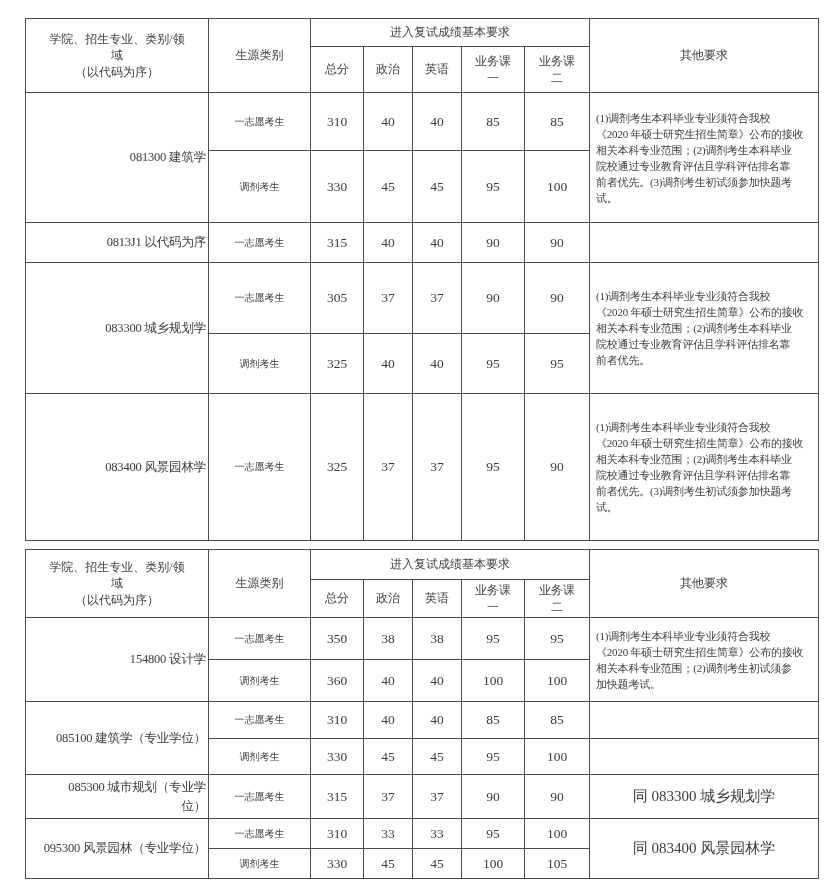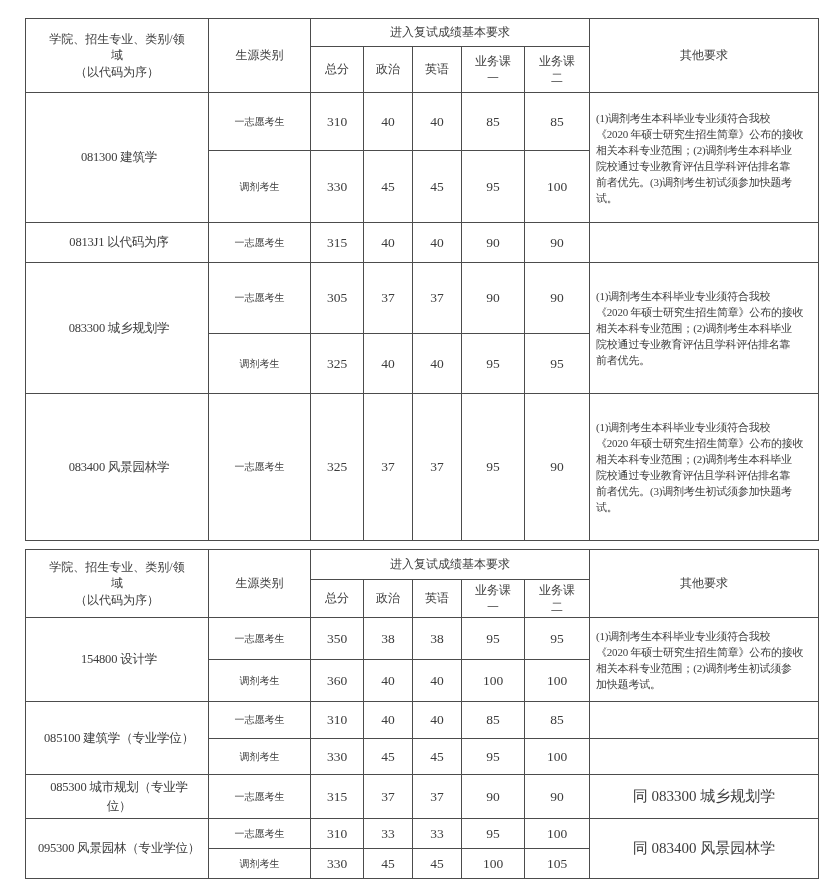--- a/index.html
+++ b/index.html
@@ -16,21 +16,21 @@
   table.t1{margin-bottom:8px;}
   td,th{
     border:1.5px solid #4c4c4c;
     vertical-align:middle;text-align:center;
     padding:1px 2px;overflow:hidden;
     font-family:"Liberation Serif","DejaVu Serif",serif;
   }
   th{font-weight:normal;font-size:12px;line-height:1.35;white-space:pre-line;}
   td{font-size:13.5px;}
   td.program{
-    text-align:center;padding-left:6px;padding-right:2px;
+    text-align:right;padding-left:6px;padding-right:2px;
     font-size:12.5px;letter-spacing:-0.2px;white-space:pre-line;line-height:1.45;
   }
   td.source{font-size:10px;}
   td.num{font-size:13.5px;}
   td.req{
     text-align:left;vertical-align:middle;
     font-size:11px;letter-spacing:-0.2px;line-height:16px;
     padding:5px 3px 5px 6px;white-space:pre-line;
   }
   td.req-center{font-size:15px;text-align:center;}

